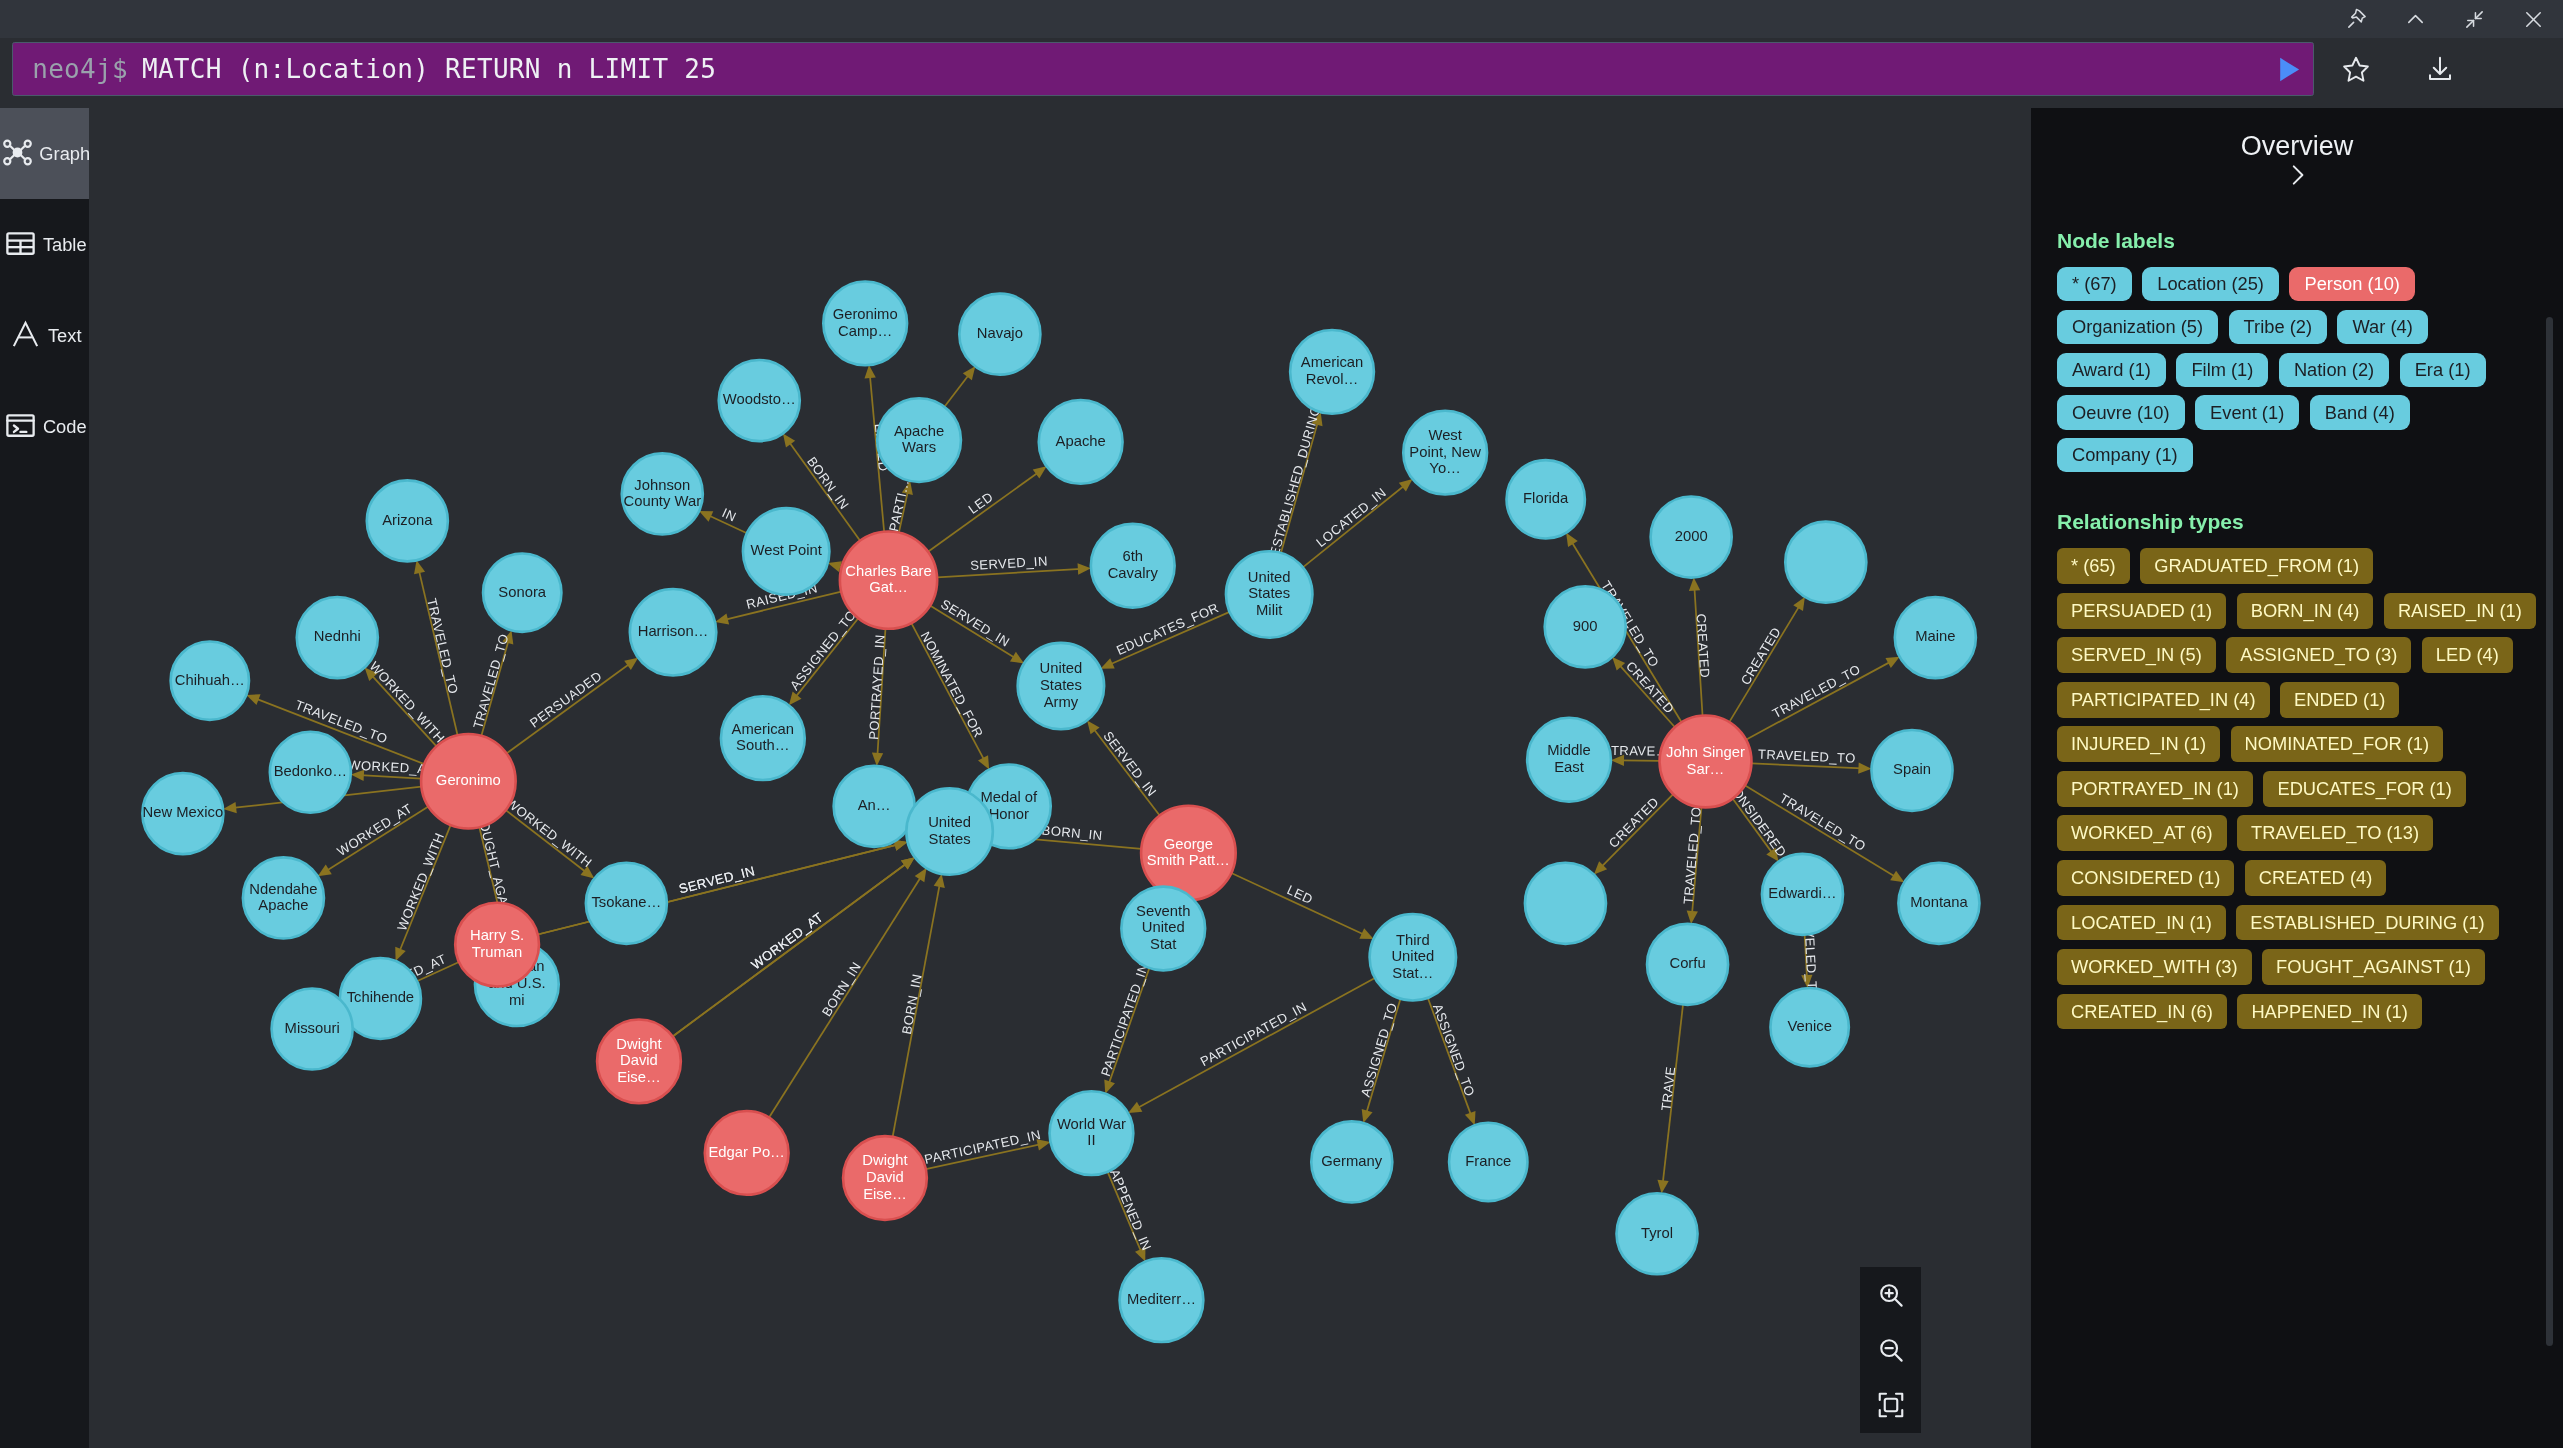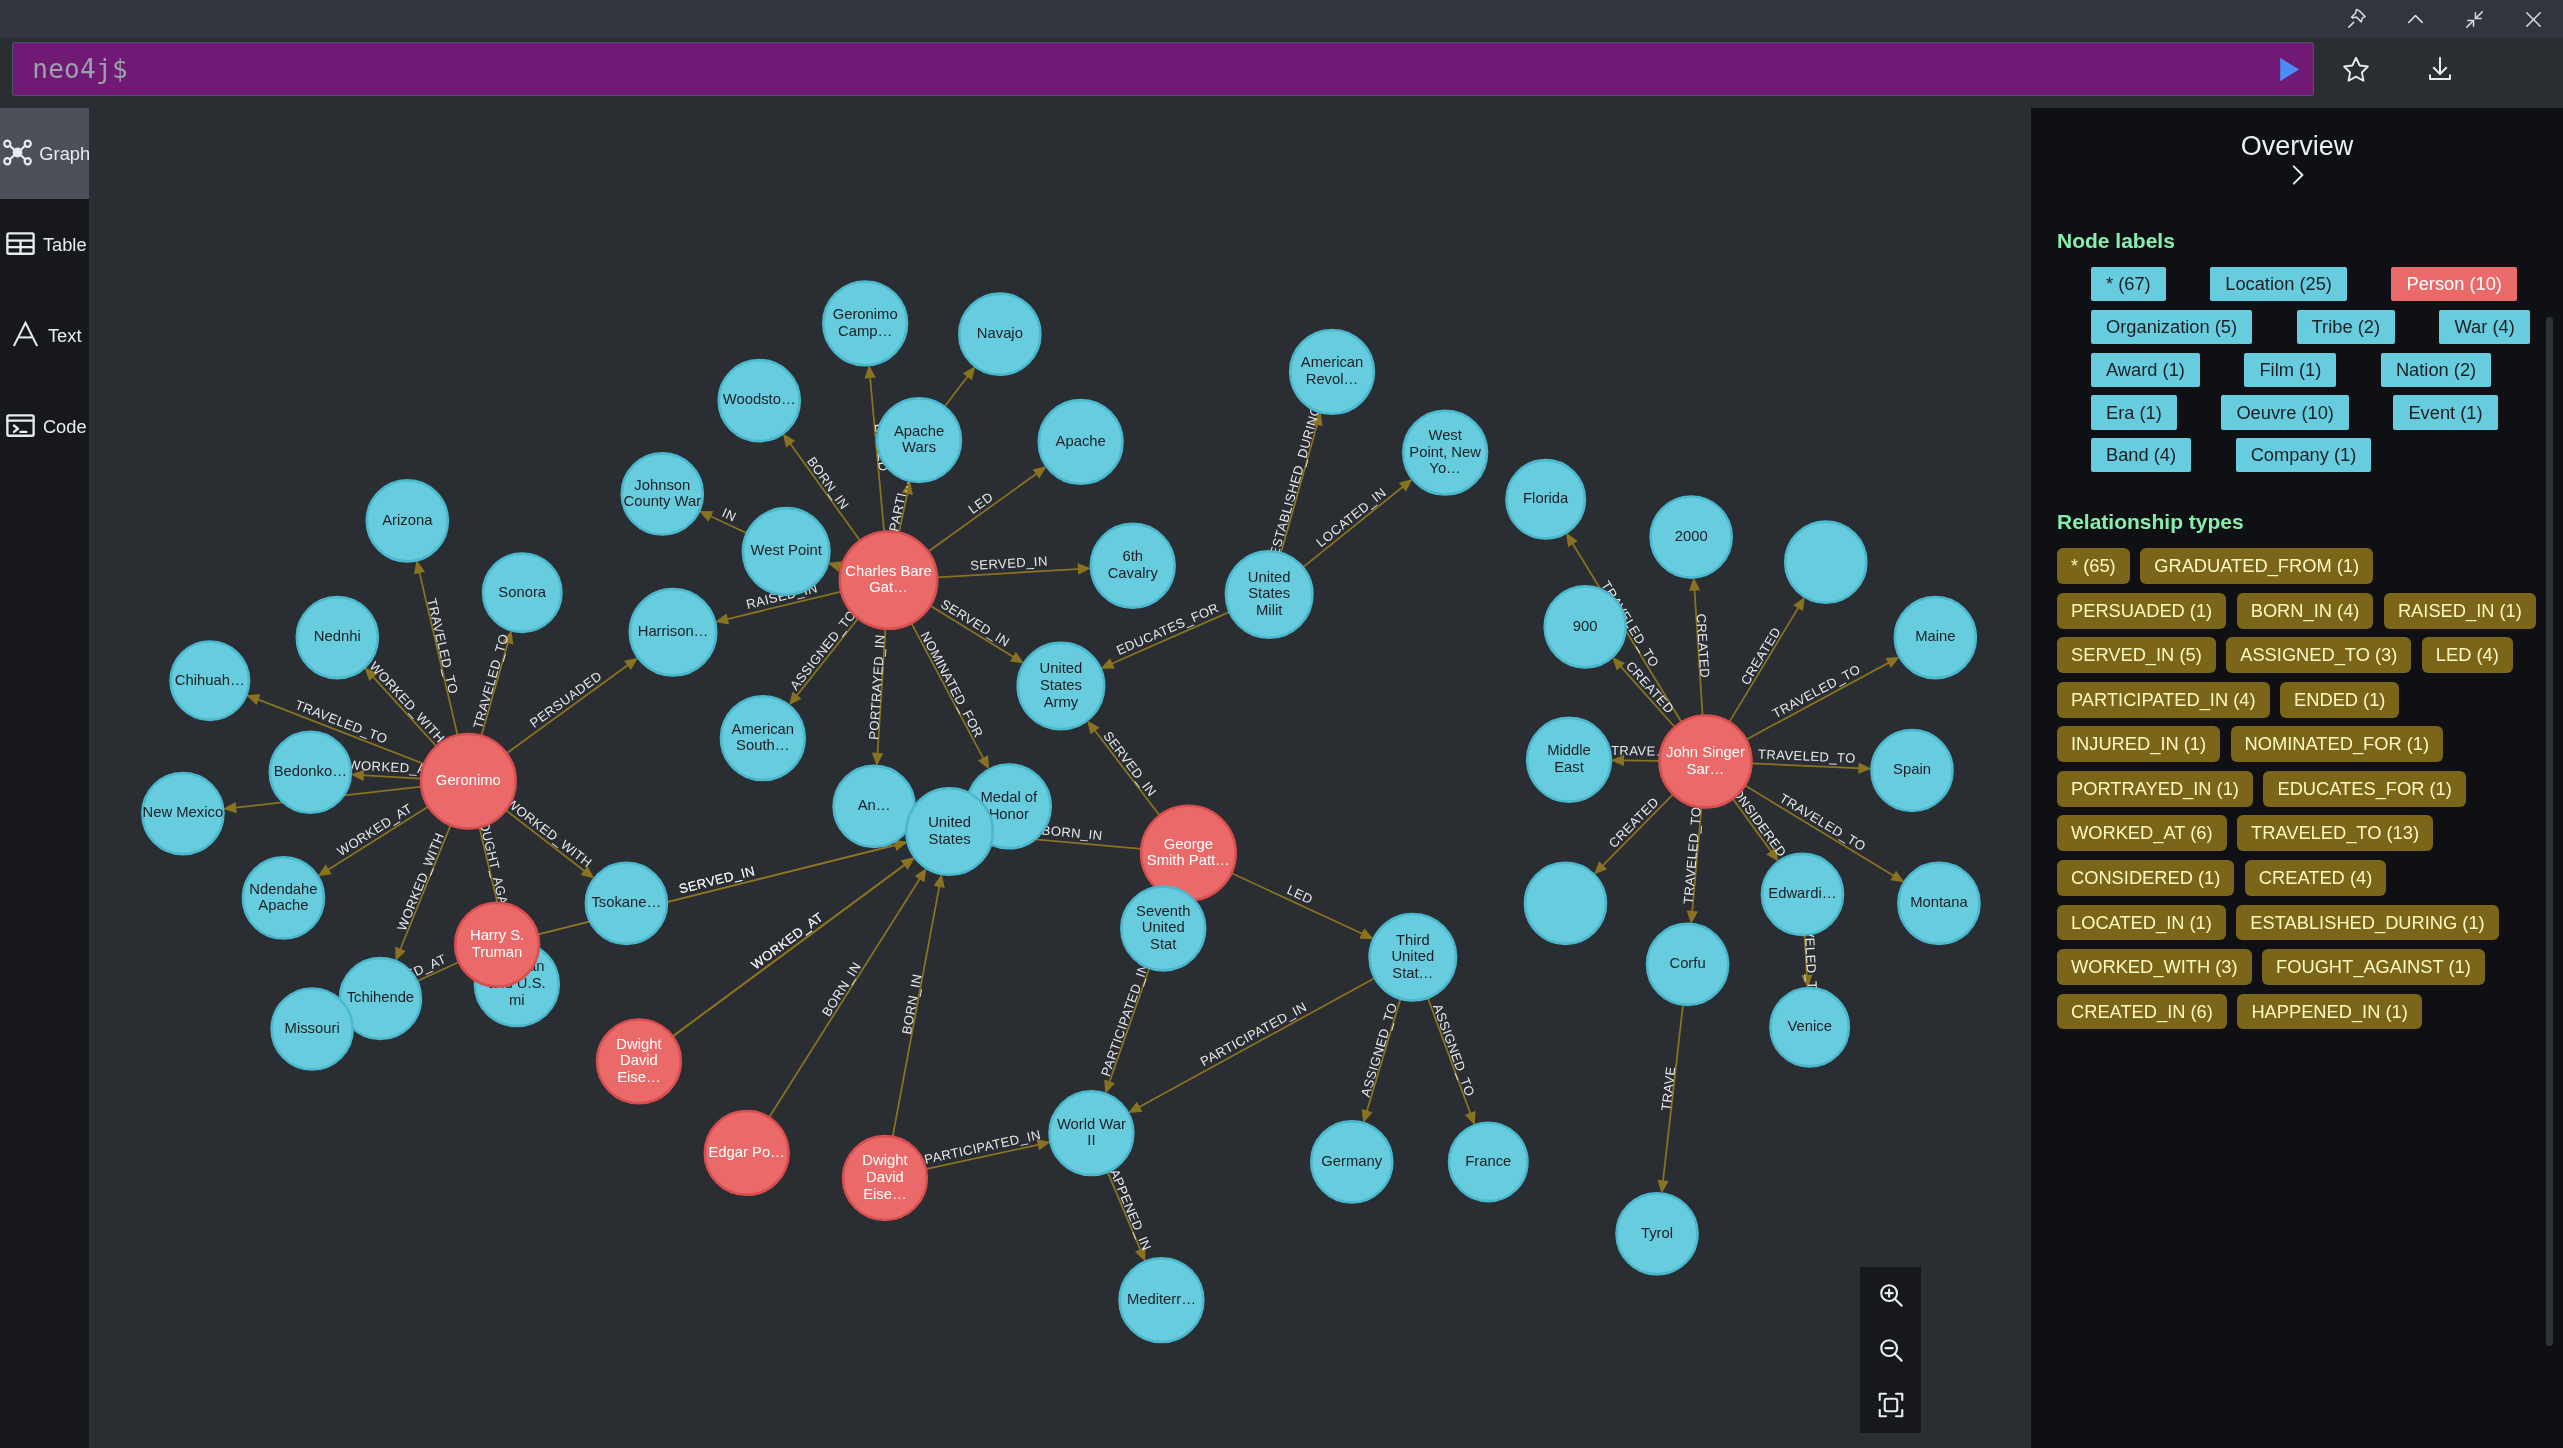--- a/index.html
+++ b/index.html
@@ -60,22 +60,22 @@
   .zbtn svg { width:30px; height:30px; }
 
   
   #overview { position:absolute; left:2031px; top:108px; width:532px; height:1341px;
     background:#0f1013; padding:23px 26px 0 26px; overflow:hidden; }
   #ov-head { display:flex; align-items:center; justify-content:space-between;flex-direction:column; }
   #ov-title { color:#eef1f4; font-size:27px; }
   #ov-collapse svg { width:26px; height:26px; }
   .sec-title { color:#86efac; font-size:21px; font-weight:bold; margin:38px 0 14px 0; }
   .chips { display:flex; flex-wrap:wrap; gap:8.7px 10.5px; }
-  .chip { border-radius:2px; padding:6.1px 15px 7px 15px; font-size:18.3px;
-    color:#1c1f24; background:#68ccdf; white-space:nowrap; line-height:1.15;margin-left:34px; }
+  .chip { border-radius:9px; padding:6.1px 15px 7px 15px; font-size:18.3px;
+    color:#1c1f24; background:#68ccdf; white-space:nowrap; line-height:1.15; }
   .chip.person { background:#ea6a6a; color:#ffffff; }
   .rchip { border-radius:6.1px; padding:7px 14px 7.8px 14px; font-size:18.3px;
     color:#fef9c3; background:#7a6518; white-space:nowrap; line-height:1.15; }
   #ov-scroll { position:absolute; right:10.5px; top:209px; width:6.1px; height:1029px;
     background:#2e3238; border-radius:3.5px; }
 </style>
 </head>
 <body>
 
 <div id="titlebar">
@@ -102,20 +102,21 @@
     <svg viewBox="0 0 24 24" fill="none" stroke="currentColor" stroke-width="1.6" stroke-linecap="round">
         <line x1="5" y1="5" x2="19" y2="19"></line>
         <line x1="19" y1="5" x2="5" y2="19"></line>
       </svg>
   </div>
 </div>
 
 <div id="editor-wrap">
   <div id="editor">
     <span id="prompt">neo4j$</span>
+    <span id="qtext">MATCH (n:Location) RETURN n LIMIT 25</span>
   </div>
   <div class="ed-act">
     <svg viewBox="0 0 24 24" fill="none" stroke="#e6e9ed" stroke-width="1.5" stroke-linejoin="round">
         <polygon points="12,3 14.9,9.2 21.5,10 16.7,14.8 18,21.4 12,18.1 6,21.4 7.3,14.8 2.5,10 9.1,9.2"></polygon>
       </svg>
   </div>
   <div class="ed-act">
     <svg viewBox="0 0 24 24" fill="none" stroke="#e6e9ed" stroke-width="1.6" stroke-linecap="round" stroke-linejoin="round">
       <line x1="12" y1="3" x2="12" y2="15"></line>
         <polyline points="7,11 12,16 17,11"></polyline>

